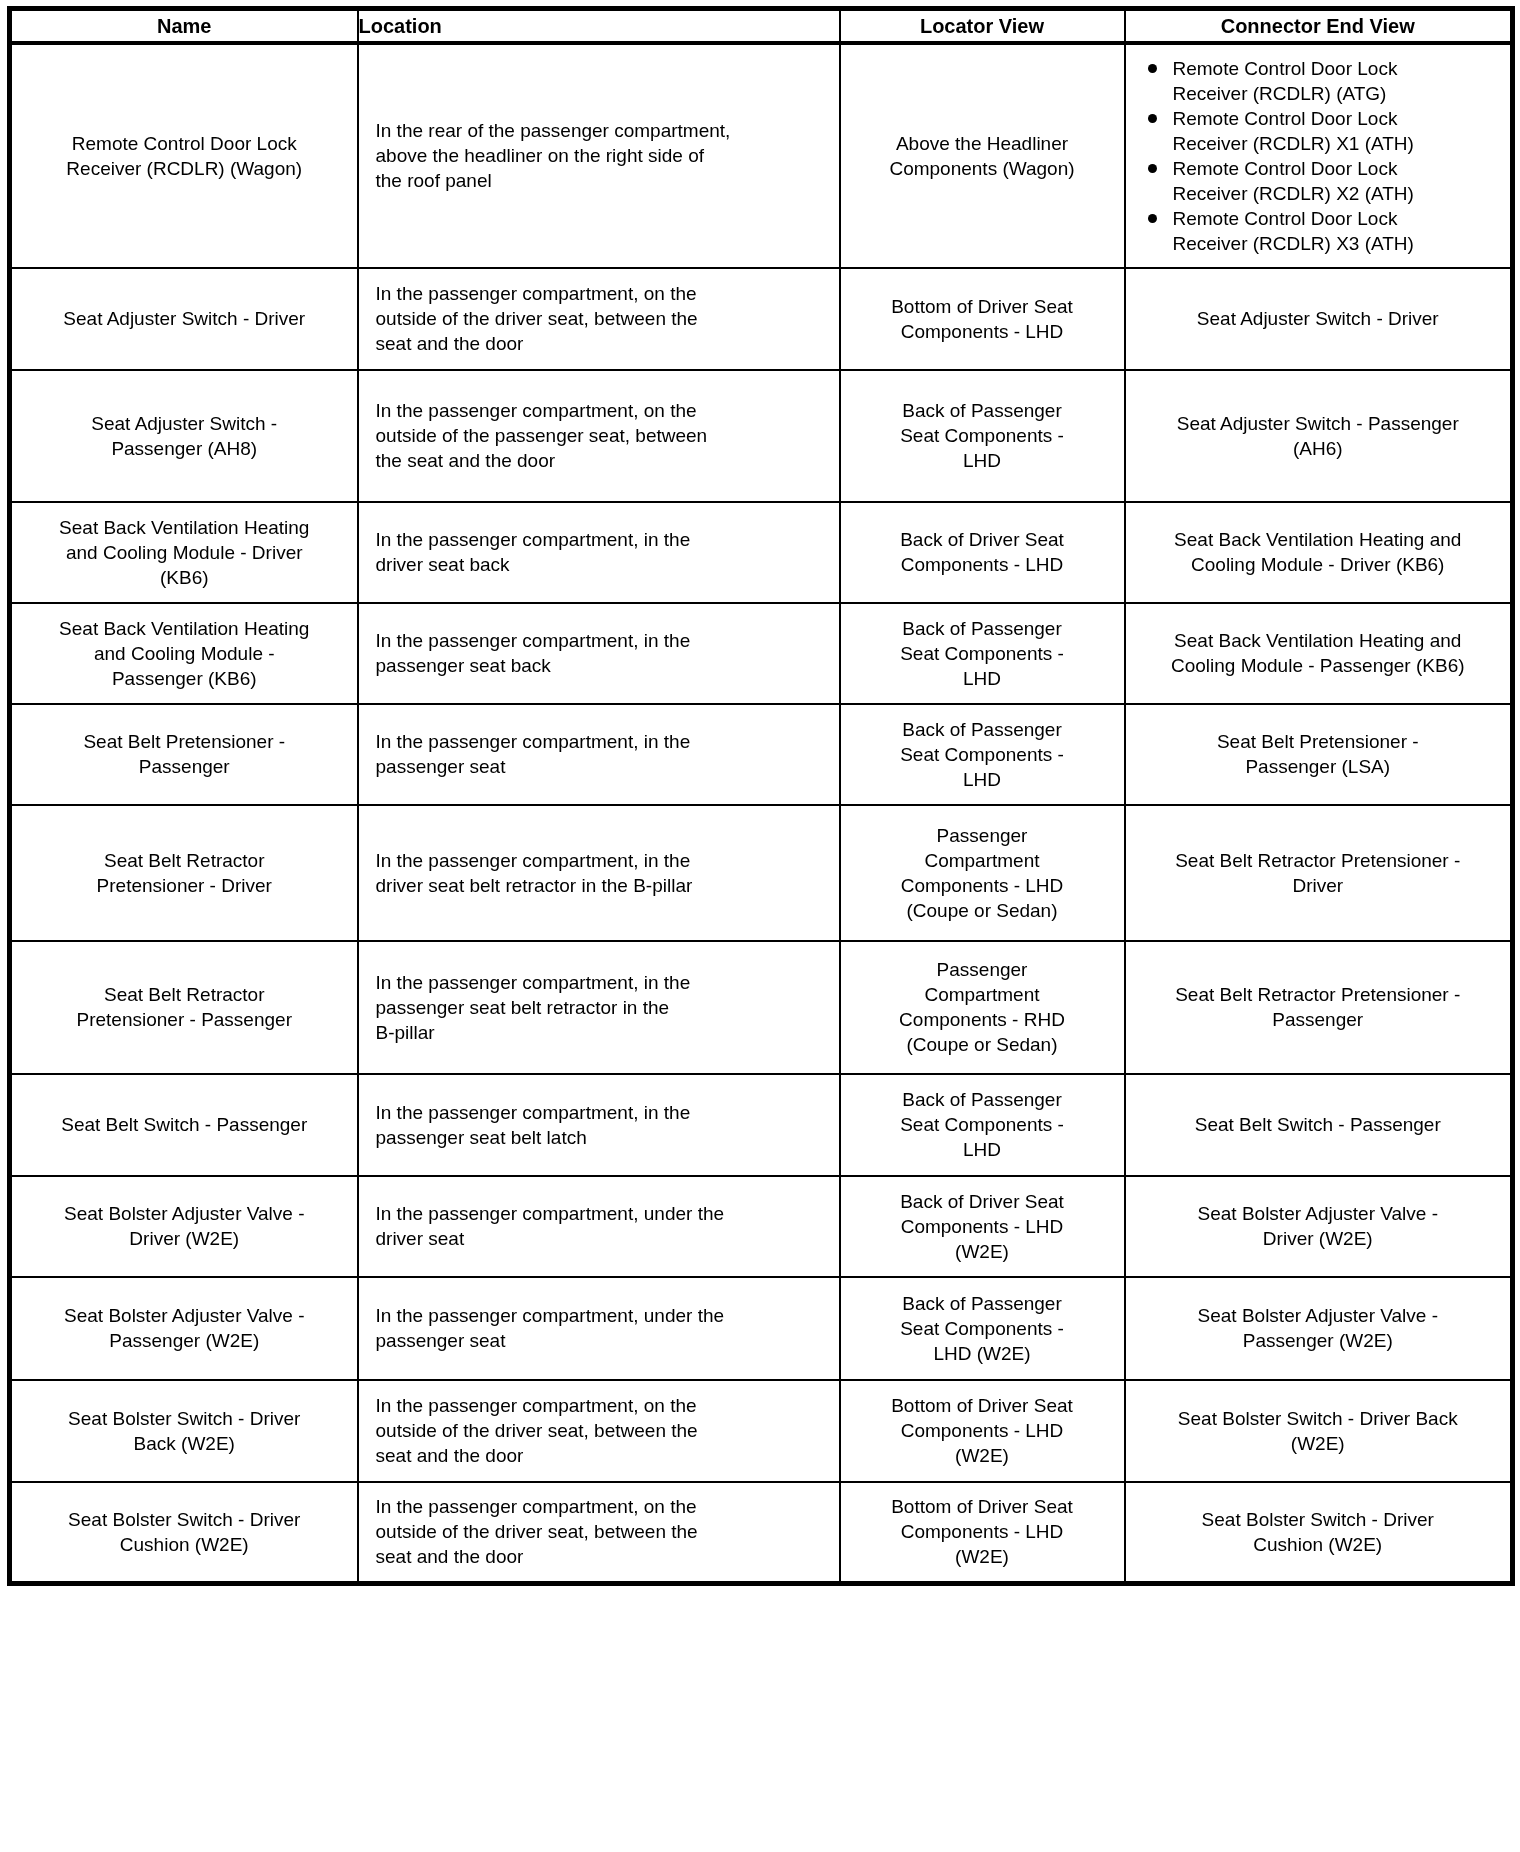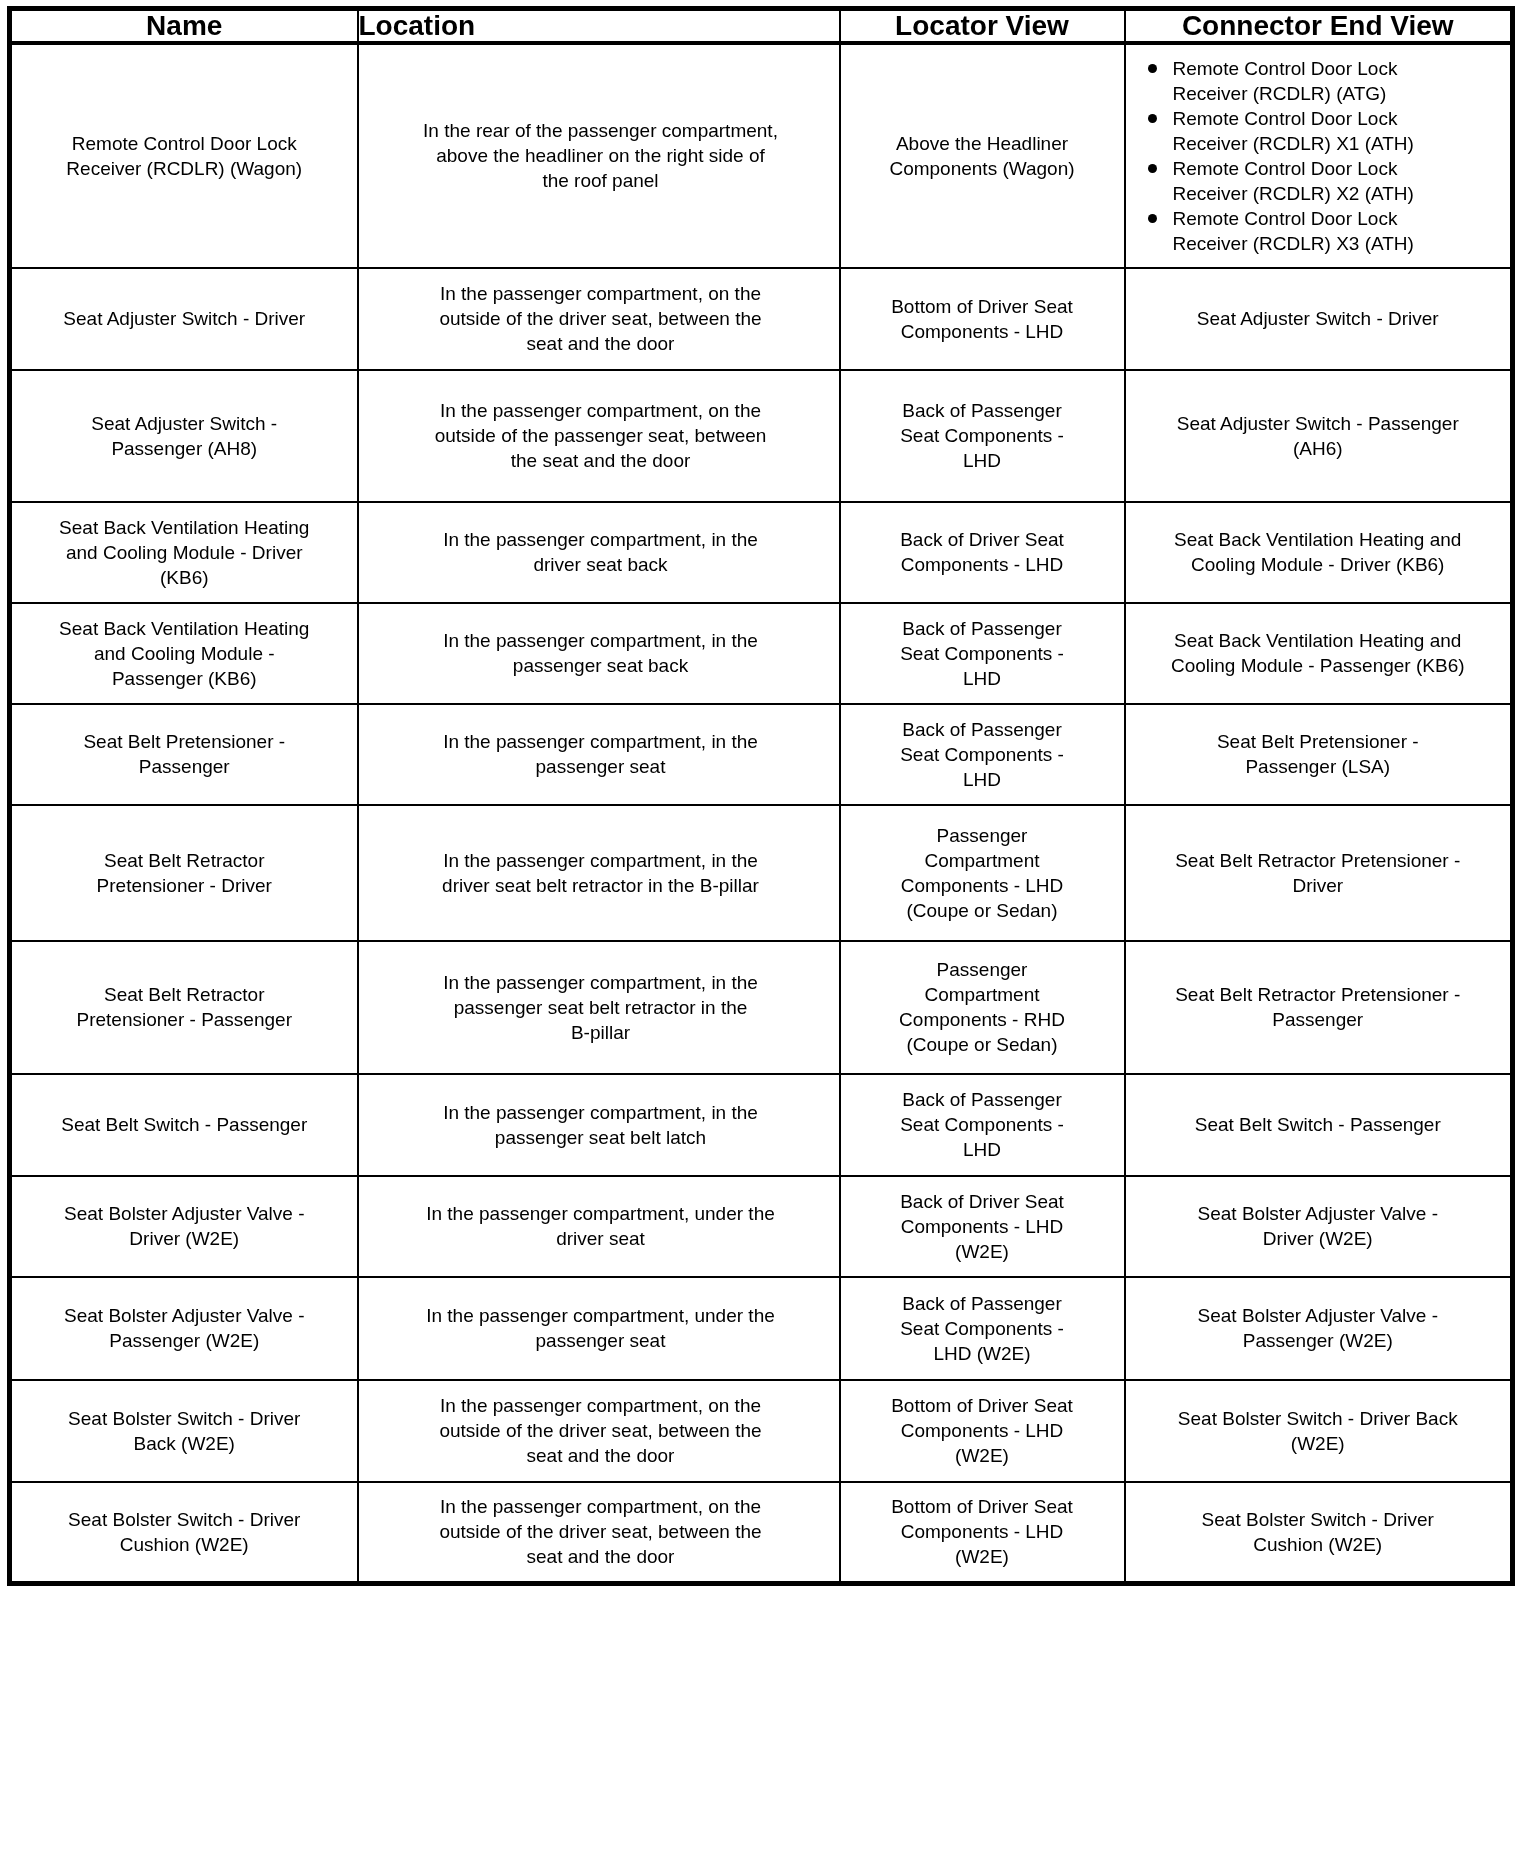--- a/index.html
+++ b/index.html
@@ -14,26 +14,26 @@
   }
   th, td {
     border:2px solid #000;
     vertical-align:middle;
     font-size:19px; line-height:25px;
     padding:4px 5px;
     overflow:hidden;
   }
   thead th {
     border-bottom:4px solid #000;
-    font-size:28px; line-height:24px; font-weight:bold;
+    font-size:20px; line-height:24px; font-weight:bold;
     padding:2px 5px;
   }
   .t { white-space:pre-line; display:inline-block; }
   .c-name, .c-locv, .c-conn { text-align:center;text-decoration:underline; }
-  .c-loc { text-align:center; padding-left:9px; padding-right:5px; }
+  .c-loc { text-align:left; padding-left:17px; padding-right:5px; }
   th.h-loc { text-align:left; padding-left:0; }
   th.h-name, th.h-locv, th.h-conn { text-align:center; }
   ul.conn-list { list-style:none; margin:0; padding:2px 0 2px 12px; text-align:left; }
   ul.conn-list li { position:relative; padding-left:30px; }
   ul.conn-list .bullet {
     position:absolute; left:5px; top:8px;
     width:9px; height:9px; border-radius:50%; background:#000;
   }
 </style>
 </head>

